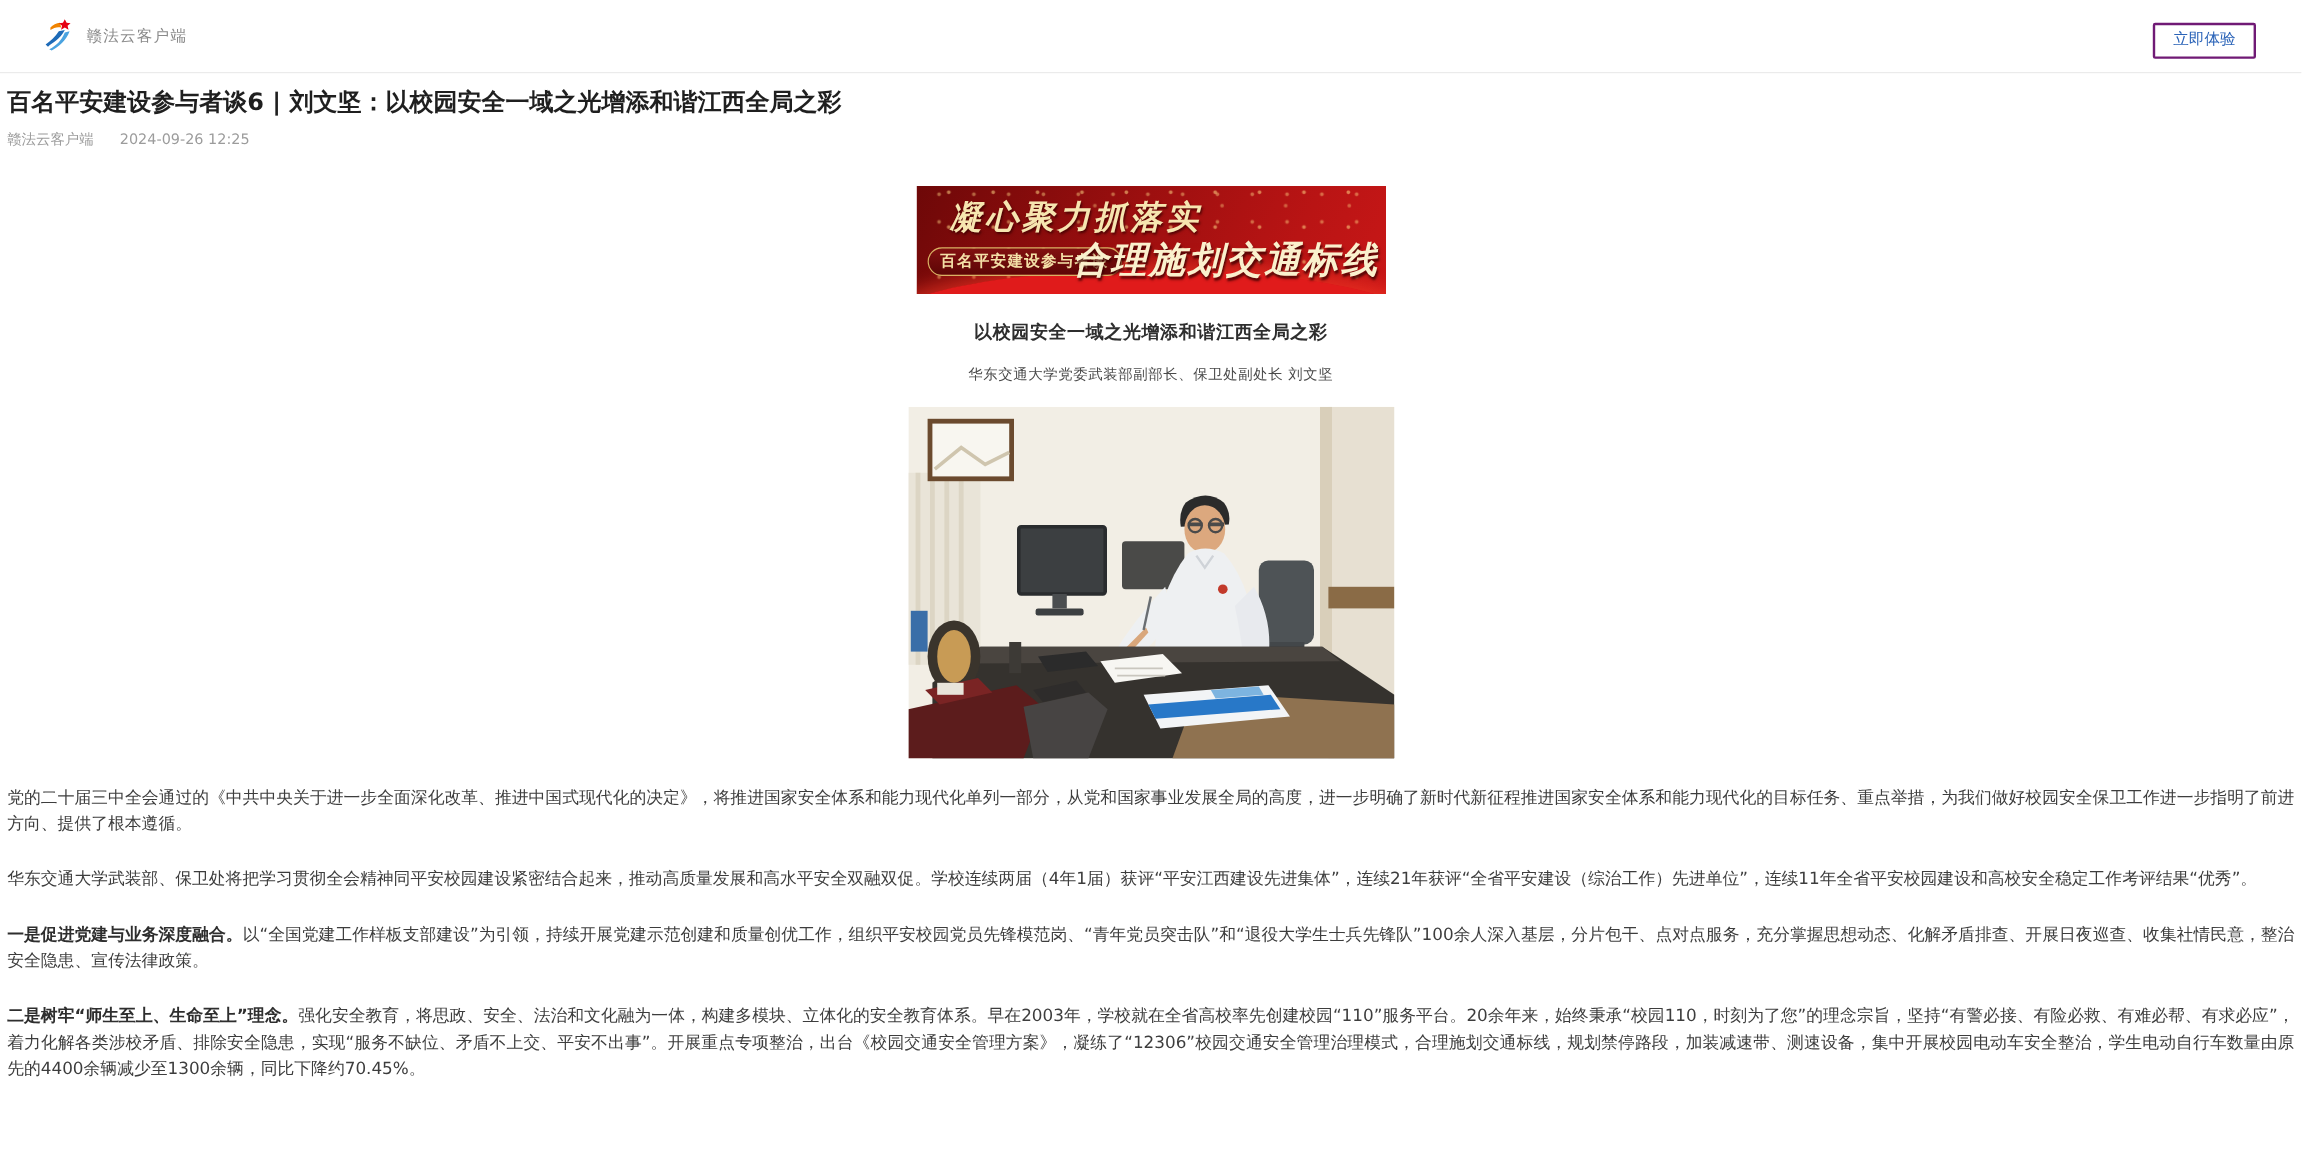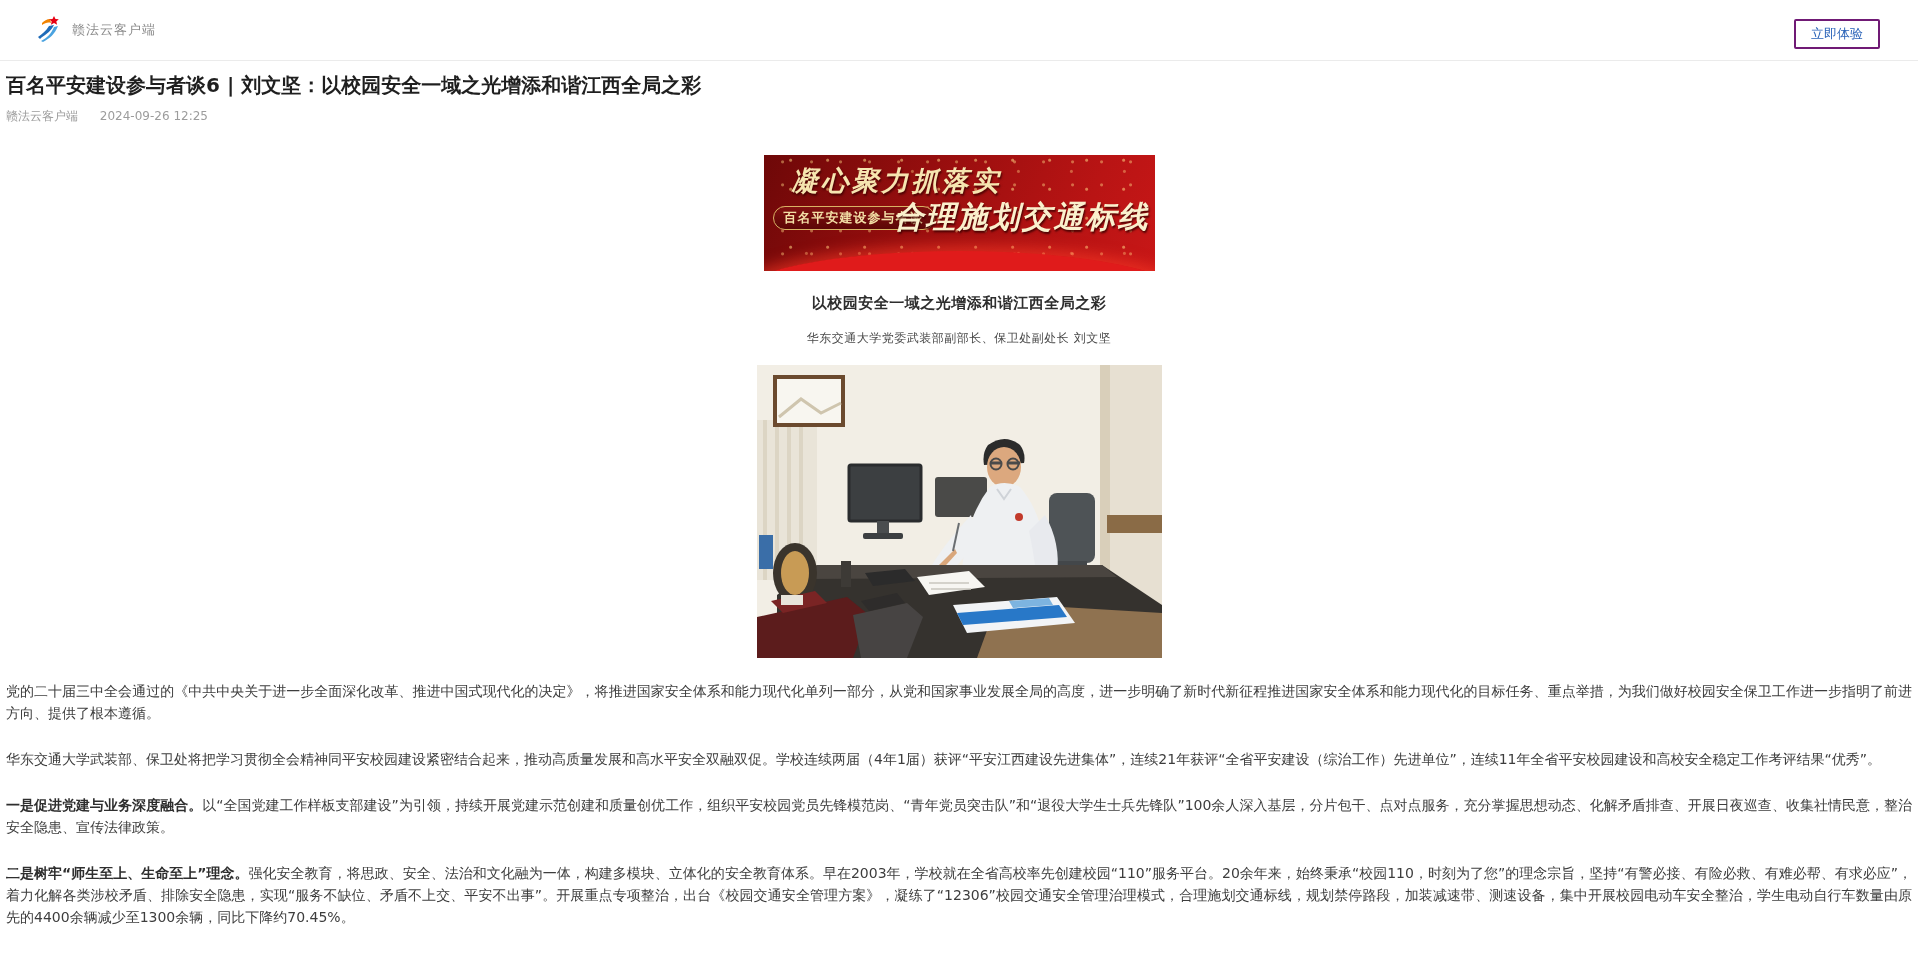--- a/index.html
+++ b/index.html
@@ -26,21 +26,21 @@
   
   .content{padding:0 6px;}
   .article-title{
     margin:10px 0 0 0;font-size:20px;font-weight:bold;color:#1f1f1f;line-height:1.4;
   }
   .byline{margin-top:9px;font-size:12px;color:#9c9c9c;}
   .byline .src{margin-right:18px;}
   
   .figures{text-align:center;}
   .banner{
-    position:relative;display:inline-block;width:391px;height:116px;margin-top:30px;
+    position:relative;display:inline-block;width:391px;height:90px;margin-top:30px;
     background:
       radial-gradient(circle at 72% 18%, rgba(255,214,130,.55) 1px, transparent 2px),
       radial-gradient(circle at 80% 40%, rgba(255,214,130,.4) 1px, transparent 2px),
       radial-gradient(circle at 64% 30%, rgba(255,214,130,.45) 1px, transparent 2px),
       linear-gradient(115deg,#6e0808 0%,#9c0f0f 45%,#b91414 78%,#c81717 100%);
     background-size:37px 29px,53px 41px,29px 23px,100% 100%;
     overflow:hidden;text-align:left;vertical-align:top;
   }
   .banner::after{
     content:"";position:absolute;left:-30px;right:-30px;bottom:-26px;height:46px;

